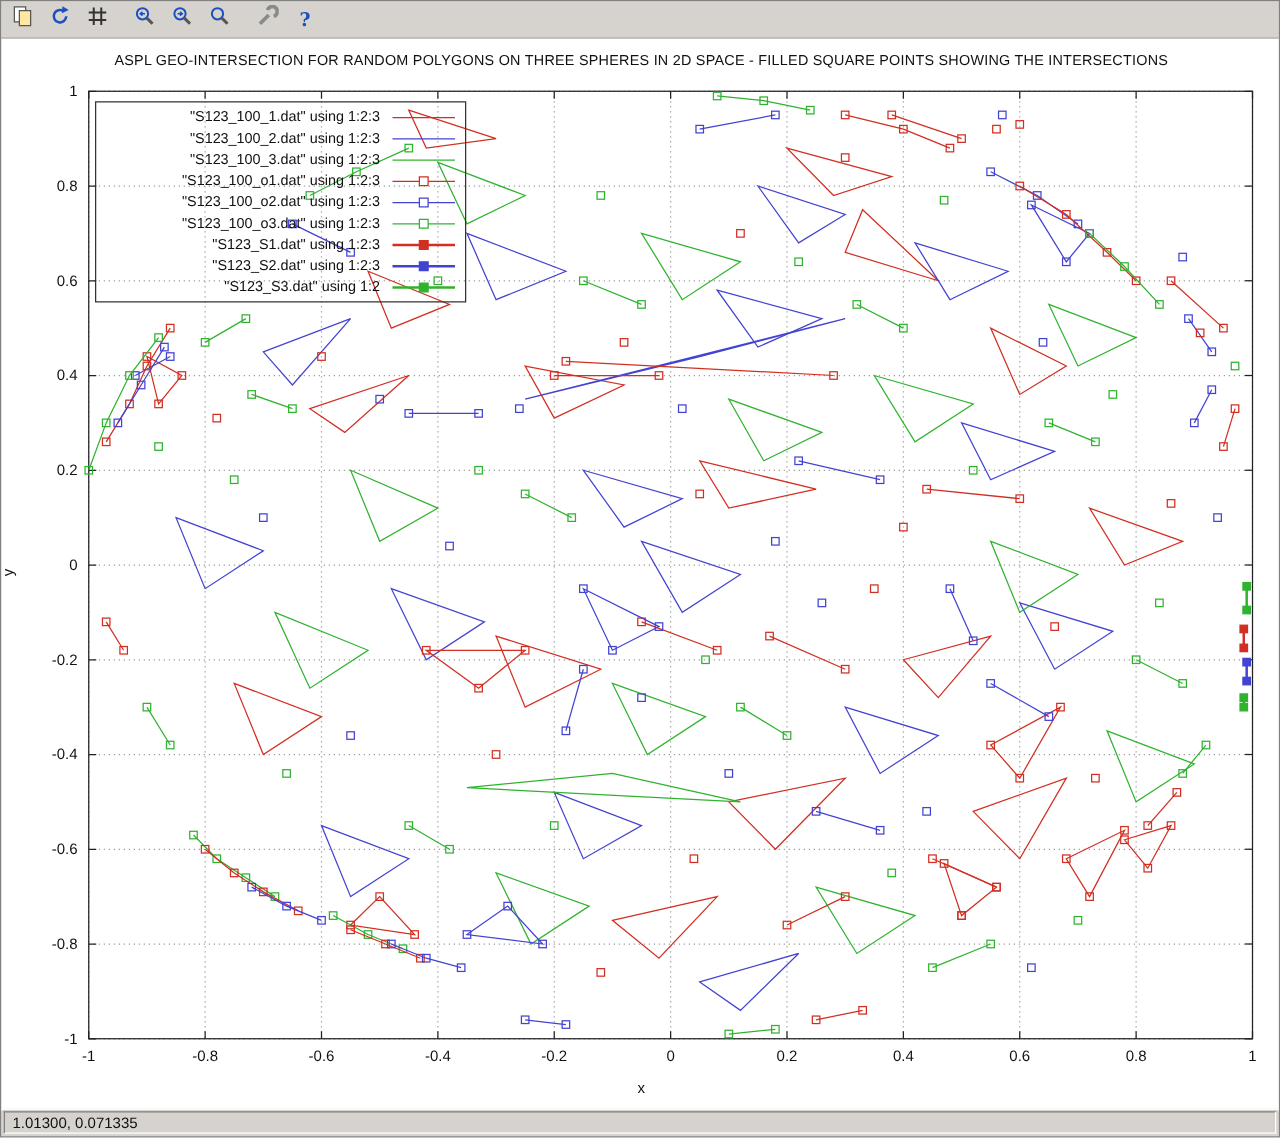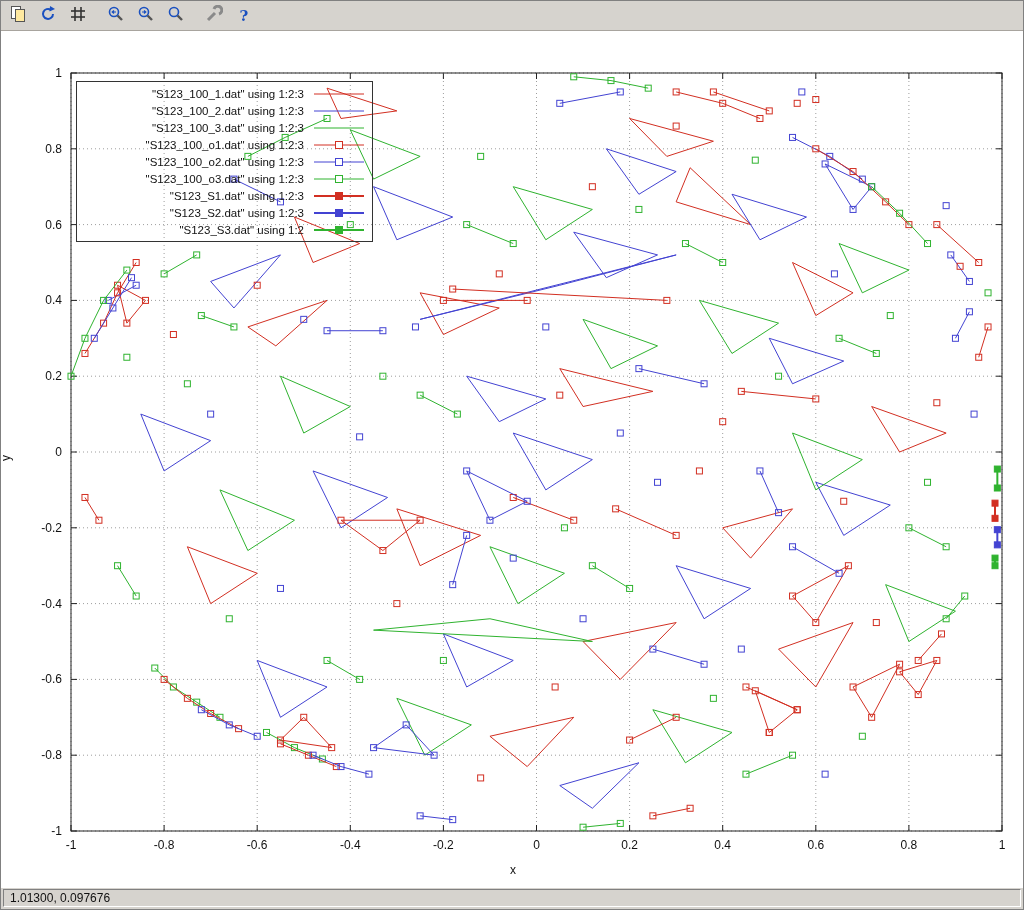--- a/index.html
+++ b/index.html
@@ -100,20 +100,21 @@
             <path d="M9 4 a4 4 0 1 1 5 5" fill="none" stroke="#8a8a8a" stroke-width="3"></path>
           </svg>
       </span>
     </div>
     <div class="tb-btn">
       <span class="help-glyph">?</span>
     </div>
   </div>
 
   <div class="plot-region">
+    <div class="plot-title">ASPL GEO-INTERSECTION FOR RANDOM POLYGONS ON THREE SPHERES IN 2D SPACE - FILLED SQUARE POINTS SHOWING THE INTERSECTIONS</div>
     <svg class="plot" width="1024" height="858">
         <line x1="70" y1="42" x2="70" y2="800" stroke="#9d9d9d" stroke-width="1" stroke-dasharray="1,3"></line>
         <line x1="70" y1="800" x2="1001" y2="800" stroke="#9d9d9d" stroke-width="1" stroke-dasharray="1,3"></line>
         <line x1="70" y1="800" x2="70" y2="794" stroke="#222"></line>
         <line x1="70" y1="42" x2="70" y2="48" stroke="#222"></line>
         <line x1="70" y1="800" x2="76" y2="800" stroke="#222"></line>
         <line x1="1001" y1="800" x2="995" y2="800" stroke="#222"></line>
         <text x="70" y="818" text-anchor="middle" font-size="12" fill="#111" font-family="Liberation Sans, sans-serif">-1</text>
         <text x="61" y="804" text-anchor="end" font-size="12" fill="#111" font-family="Liberation Sans, sans-serif">-1</text>
         <line x1="163.09999999999997" y1="42" x2="163.09999999999997" y2="800" stroke="#9d9d9d" stroke-width="1" stroke-dasharray="1,3"></line>
@@ -583,16 +584,16 @@
           <span class="lg-label">"S123_S3.dat" using 1:2</span>
           <svg class="lg-sample" width="54" height="12">
             <line x1="2" y1="6" x2="52" y2="6" stroke="#2fb32f" stroke-width="2"></line>
             <rect x="23.5" y="2.5" width="7" height="7" fill="#2fb32f" stroke="#2fb32f"></rect>
           </svg>
         </div>
       </div>
   </div>
 
   <div class="statusbar">
-    <div class="status-panel">1.01300, 0.097676</div>
+    <div class="status-panel">1.01300, 0.071335</div>
   </div>
 
 </div>
 
 </body></html>

